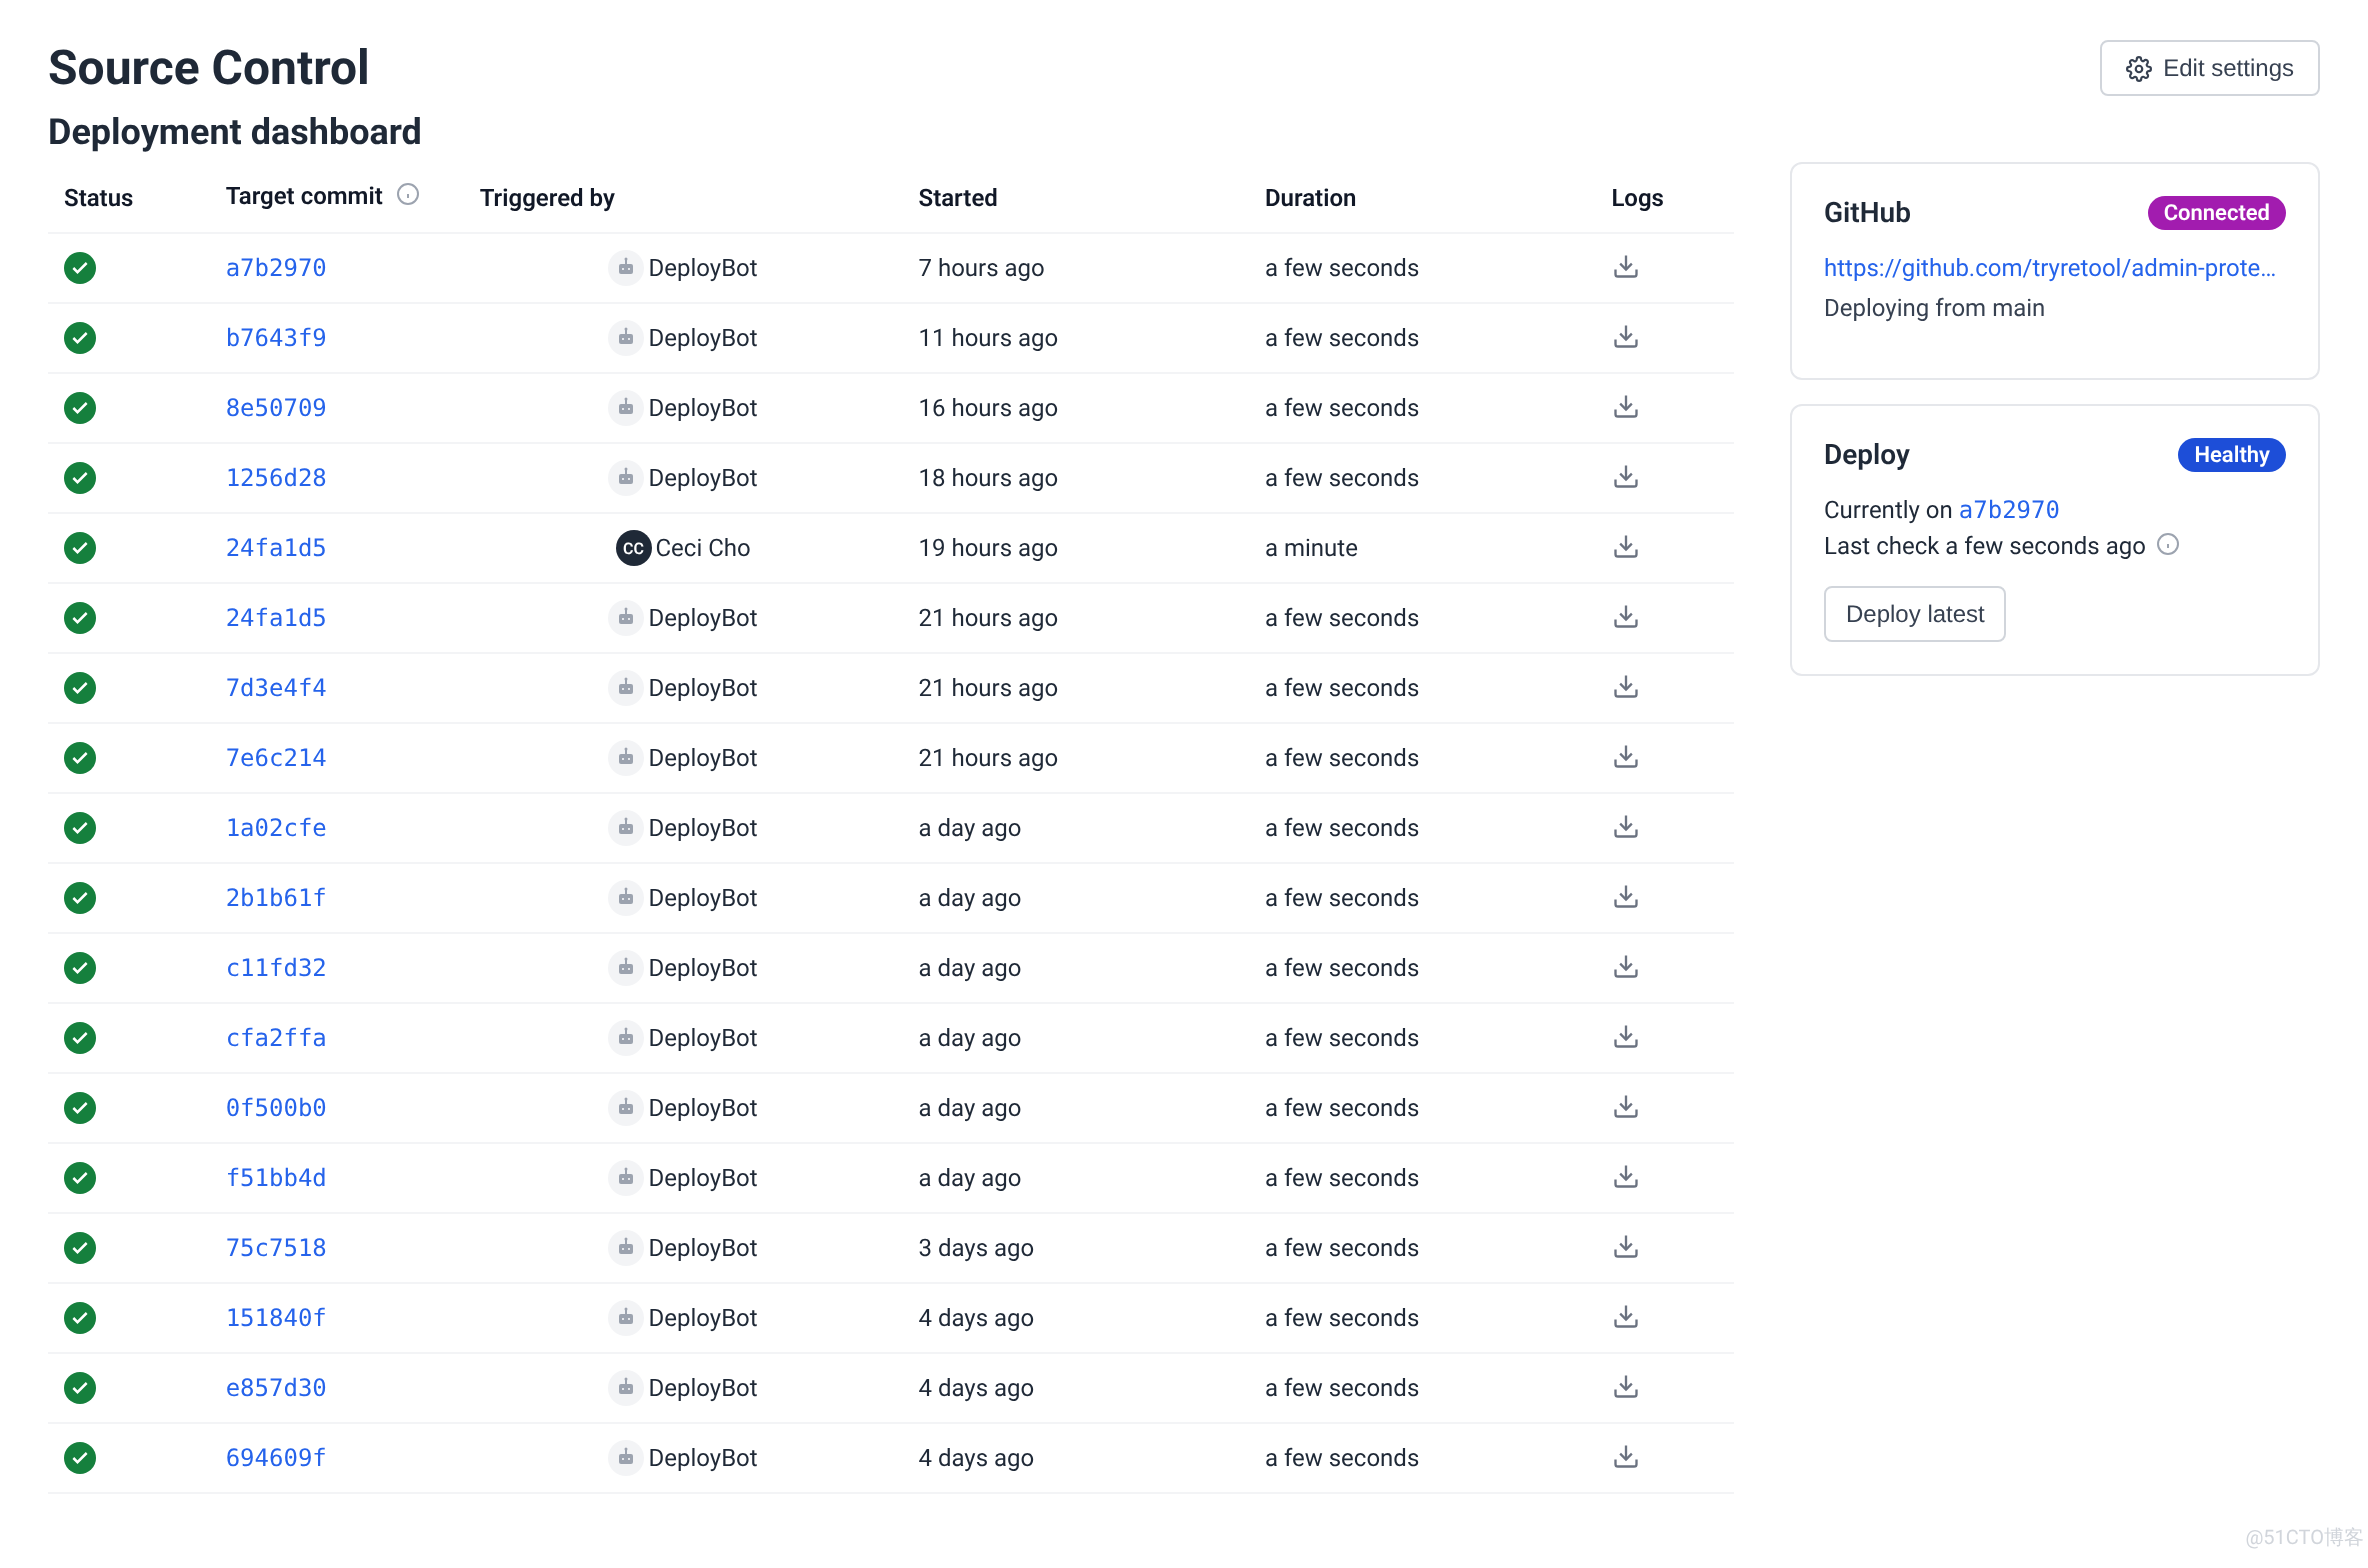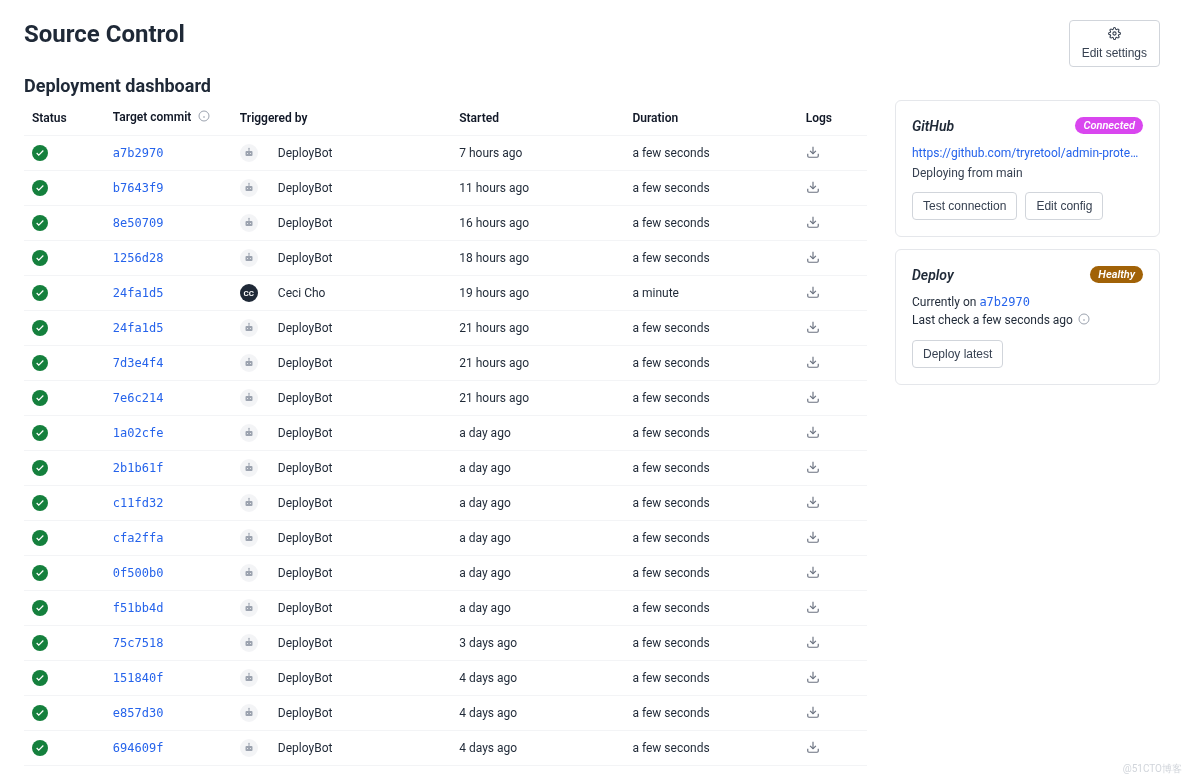--- a/index.html
+++ b/index.html
@@ -9,56 +9,56 @@
   color: #1f2937;
   background: #fff;
   padding: 20px 24px;
 }
 .header { display: flex; justify-content: space-between; align-items: flex-start; margin-bottom: 8px; }
 .header h1 { font-size: 24px; font-weight: 700; }
 .edit-btn {
   display: flex; align-items: center; gap: 6px;
   border: 1px solid #d1d5db; border-radius: 4px;
   background: #fff; padding: 6px 12px; font-size: 12px;
-  font-weight: 500; cursor: pointer; color: #374151; flex-direction: column;
+  font-weight: 500; cursor: pointer; color: #374151;
 }
 h2 { font-size: 18px; font-weight: 700; margin-bottom: 4px; }
 .layout { display: flex; gap: 28px; align-items: flex-start; }
 .table-wrap { flex: 1; position: relative; }
 table { width: 100%; border-collapse: collapse; }
 thead th {
   text-align: left; font-size: 12px; font-weight: 600;
   padding: 10px 8px; color: #111827;
 }
 thead th .info-ic { margin-left: 4px; color: #9ca3af; vertical-align: middle; }
 tbody tr { border-top: 1px solid #f3f4f6; }
 tbody td { padding: 8px 8px; font-size: 12px; vertical-align: middle; }
 .status-ic {
   width: 16px; height: 16px; border-radius: 50%; background: #15803d;
   display: inline-flex; align-items: center; justify-content: center; color: #fff;
 }
 .status-ic svg { width: 10px; height: 10px; }
 .commit-link { color: #2563eb; font-family: ui-monospace, monospace; font-size: 12px; cursor: pointer; }
-.trig { display: flex; align-items: center; gap: 20px; }
+.trig { display: flex; align-items: center; gap: 2px; justify-content: center; }
 .avatar {
   width: 18px; height: 18px; border-radius: 50%;
   display: inline-flex; align-items: center; justify-content: center;
   font-size: 8px; color: #6b7280;
 }
 .avatar.bot { background: #f3f4f6; }
 .avatar.user { background: #1f2937; color: #fff; font-weight: 600; }
 .log-btn { color: #6b7280; cursor: pointer; display: inline-flex; }
 .log-btn svg { width: 14px; height: 14px; }
 .sidebar { width: 265px; display: flex; flex-direction: column; gap: 12px; }
 .card { border: 1px solid #e5e7eb; border-radius: 6px; padding: 16px; }
-.card-head { display: flex; justify-content: space-between; align-items: center; margin-bottom: 12px; font-style: italic; }
+.card-head { display: flex; justify-content: space-between; align-items: center; margin-bottom: 12px; }
 .card-head h3 { font-size: 14px; font-weight: 600; }
 .badge { font-size: 11px; font-weight: 600; padding: 2px 8px; border-radius: 10px; }
-.badge.green { background: #d946ef; color: #fff; }
-.badge.green-light { background: #a16207; color: #fff; }
+.badge.green { background: #a21caf; color: #fff; }
+.badge.green-light { background: #1d4ed8; color: #fff; }
 .gh-link { color: #2563eb; font-size: 12px; display: block; margin-bottom: 6px; overflow: hidden; text-overflow: ellipsis; white-space: nowrap; }
 .card p { font-size: 12px; color: #374151; margin-bottom: 12px; }
 .card p b { font-weight: 400; }
 .btn-row { display: flex; gap: 8px; }
 .btn {
   border: 1px solid #d1d5db; border-radius: 4px; background: #fff;
   padding: 6px 10px; font-size: 12px; font-weight: 500; cursor: pointer; color: #374151;
 }
 .deploy-line { font-size: 12px; margin-bottom: 4px; }
 .deploy-line a { color: #2563eb; font-family: ui-monospace, monospace; }
@@ -685,24 +685,20 @@
   <aside class="sidebar">
     <div class="card">
       <div class="card-head">
         <h3>GitHub</h3>
         <span class="badge green">Connected</span>
       </div>
       <a class="gh-link">https://github.com/tryretool/admin-protected-...</a>
       <p>
         <span>Deploying from </span><b>main</b>
       </p>
-      <div class="btn-row">
-        <button class="btn">Test connection</button>
-        <button class="btn">Edit config</button>
-      </div>
     </div>
 
     <div class="card">
       <div class="card-head">
         <h3>Deploy</h3>
         <span class="badge green-light">Healthy</span>
       </div>
       <div class="deploy-line">
         <span>Currently on </span><a>a7b2970</a>
       </div>

